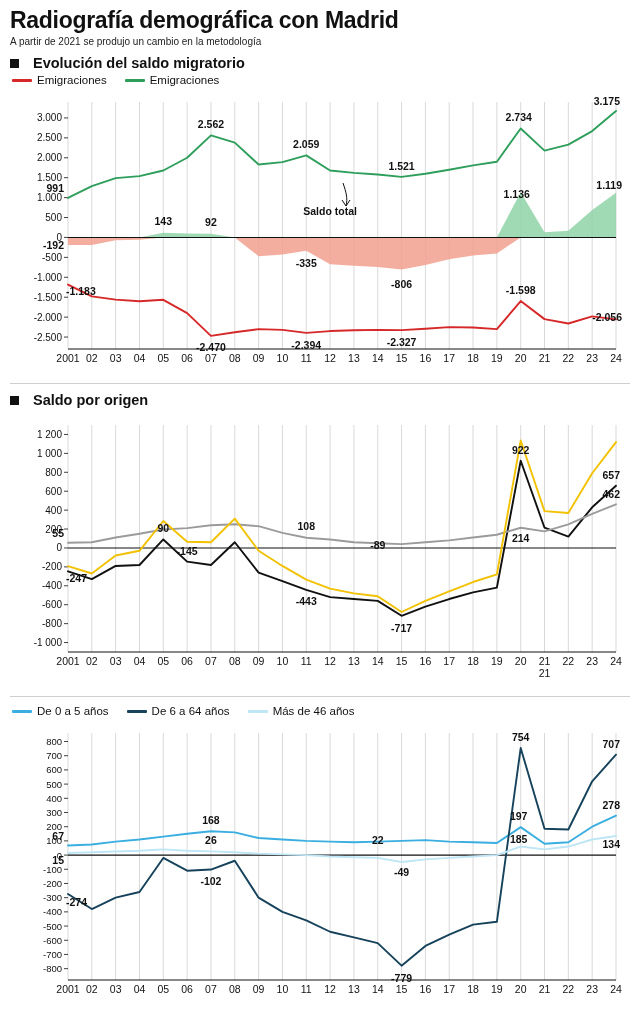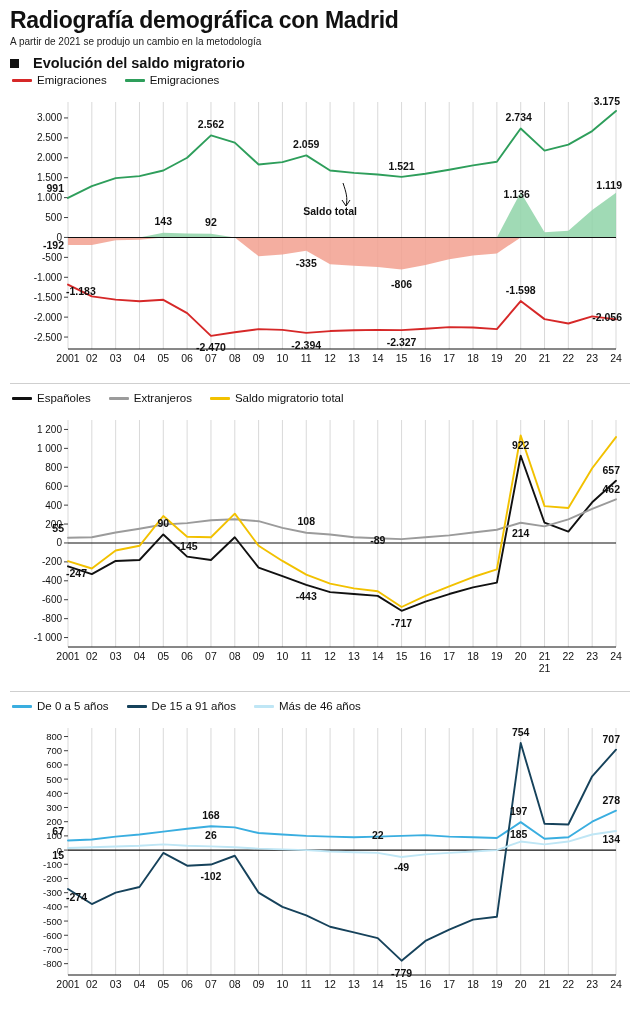--- a/index.html
+++ b/index.html
@@ -155,33 +155,23 @@
           <text x="612" y="100.87209677419355" text-anchor="end" font-size="10.5" font-weight="bold" fill="#111" font-family="&quot;Liberation Sans&quot;, sans-serif">1.119</text>
           <text x="612" y="233.36" text-anchor="end" font-size="10.5" font-weight="bold" fill="#111" font-family="&quot;Liberation Sans&quot;, sans-serif">-2.056</text>
           <path d="M 333 95 C 336 104, 338 110, 336 118 M 336 118 L 332 112 M 336 118 L 340 112" fill="none" stroke="#111" stroke-width="1"></path>
         </svg>
     </div>
   </div>
 
   <hr class="divider">
 
   <div class="blk">
-    <div class="legend">
-      <span class="item">
-        <span class="swatch" style="background:#111111"></span>
-        <span>Españoles</span>
-      </span>
-      <span class="item">
-        <span class="swatch" style="background:#9b9b9b"></span>
-        <span>Extranjeros</span>
-      </span>
-      <span class="item">
-        <span class="swatch" style="background:#f2c100"></span>
-        <span>Saldo migratorio total</span>
-      </span>
+    <div class="sec-head">
+      <span class="sec-sq"></span>
+      <span class="sec-title">Saldo por origen</span>
     </div>
     <div class="chart-wrap">
       <svg id="svg2" width="620" height="275" viewBox="0 0 620 275">
           <line x1="58" y1="14" x2="58" y2="241" stroke="#c9c9c9" stroke-width="0.7"></line>
           <line x1="81.82608695652173" y1="14" x2="81.82608695652173" y2="241" stroke="#c9c9c9" stroke-width="0.7"></line>
           <line x1="105.65217391304347" y1="14" x2="105.65217391304347" y2="241" stroke="#c9c9c9" stroke-width="0.7"></line>
           <line x1="129.47826086956522" y1="14" x2="129.47826086956522" y2="241" stroke="#c9c9c9" stroke-width="0.7"></line>
           <line x1="153.30434782608694" y1="14" x2="153.30434782608694" y2="241" stroke="#c9c9c9" stroke-width="0.7"></line>
           <line x1="177.1304347826087" y1="14" x2="177.1304347826087" y2="241" stroke="#c9c9c9" stroke-width="0.7"></line>
           <line x1="200.95652173913044" y1="14" x2="200.95652173913044" y2="241" stroke="#c9c9c9" stroke-width="0.7"></line>
@@ -275,21 +265,21 @@
   <hr class="divider">
 
   <div class="blk">
     <div class="legend">
       <span class="item">
         <span class="swatch" style="background:#3aaee0"></span>
         <span>De 0 a 5 años</span>
       </span>
       <span class="item">
         <span class="swatch" style="background:#16425b"></span>
-        <span>De 15 a 91 años</span>
+        <span>De 6 a 64 años</span>
       </span>
       <span class="item">
         <span class="swatch" style="background:#bfe6f5"></span>
         <span>Más de 46 años</span>
       </span>
     </div>
     <div class="chart-wrap">
       <svg id="svg3" width="620" height="285" viewBox="0 0 620 285">
           <line x1="58" y1="14" x2="58" y2="261" stroke="#c9c9c9" stroke-width="0.7"></line>
           <line x1="81.82608695652173" y1="14" x2="81.82608695652173" y2="261" stroke="#c9c9c9" stroke-width="0.7"></line>

